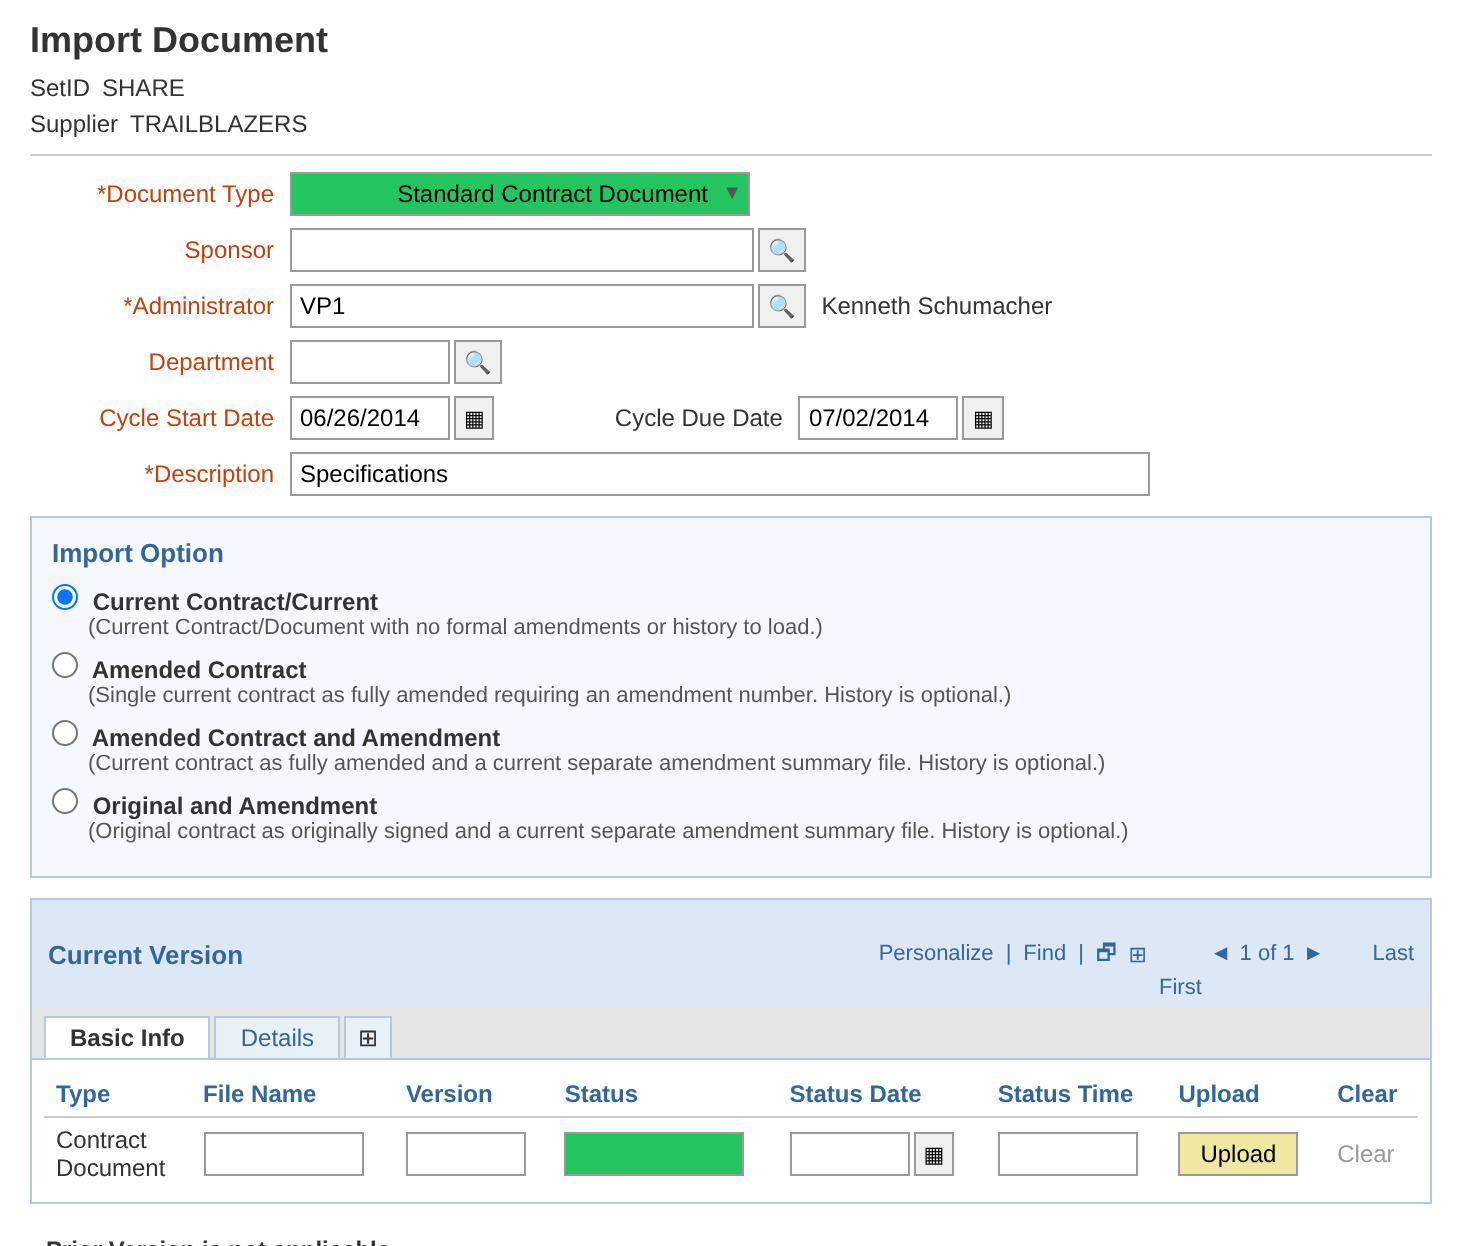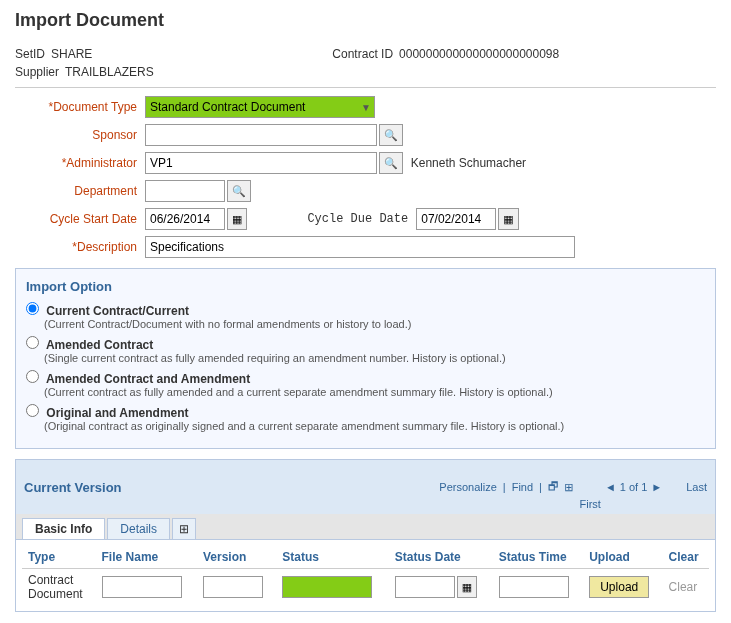--- a/index.html
+++ b/index.html
@@ -1,37 +1,37 @@
 <!DOCTYPE html>
 <html><head>
   <meta charset="utf-8">
   <style>
     * { box-sizing: border-box; margin: 0; padding: 0; }
     body { font-family: Arial, sans-serif; font-size: 12px; color: #333; background: #fff; }
     .page { padding: 10px 15px; width: 731px; }
-    h1.page-title { font-size: 18px; font-weight: bold; color: #333; margin-bottom: 16px; }
+    h1.page-title { font-size: 18px; font-weight: bold; color: #333; margin-bottom: 6px; }
 
     .info-row { display: flex; gap: 40px; margin-bottom: 4px; }
     .info-item { display: flex; gap: 6px; }
     .info-label { font-weight: normal; color: #333; }
     .info-value { color: #333; font-weight: normal; }
 
     hr { border: none; border-top: 1px solid #ccc; margin: 8px 0; }
 
     .form-section { margin: 8px 0; }
     .form-row { display: flex; align-items: center; margin-bottom: 6px; }
     .form-label { text-align: right; width: 130px; min-width: 130px; padding-right: 8px; color: #c2410c; }
     .form-control { border: 1px solid #999; padding: 2px 4px; font-size: 12px; height: 22px; }
     .form-control-wide { width: 232px; }
     .form-control-small { width: 80px; }
     .search-icon-btn { border: 1px solid #999; background: #f0f0f0; cursor: pointer; padding: 1px 4px; height: 22px; margin-left: 2px; font-size: 11px; }
     .inline-text { margin-left: 8px; color: #333; }
 
     .select-wrapper { position: relative; display: inline-block; }
-    select { border: 1px solid #999; padding: 2px 20px 2px 4px; font-size: 12px; height: 22px; appearance: none; background: #84cc16; width: 230px; }
+    select { border: 1px solid #999; padding: 2px 20px 2px 4px; font-size: 12px; height: 22px; appearance: none; background: #22c55e; width: 230px; text-align: right; }
     .select-arrow { position: absolute; right: 4px; top: 50%; transform: translateY(-50%); pointer-events: none; font-size: 10px; color: #555; }
 
     .date-wrapper { display: flex; align-items: center; }
     .date-icon-btn { border: 1px solid #999; background: #f0f0f0; cursor: pointer; padding: 1px 4px; height: 22px; margin-left: 2px; font-size: 11px; }
 
     .description-input { width: 430px; border: 1px solid #999; padding: 2px 4px; font-size: 12px; height: 22px; }
 
     
     .import-option-section { border: 1px solid #b8c8e0; background: #f5f8ff; margin: 10px 0; padding: 10px; }
     .import-option-title { font-weight: bold; color: #336699; font-size: 13px; margin-bottom: 8px; }
@@ -72,24 +72,20 @@
 </head>
 <body>
 
 <div class="page">
   <h1 class="page-title">Import Document</h1>
 
   <div class="info-row">
     <div class="info-item">
       <span class="info-label">SetID</span>
       <span class="info-value">SHARE</span>
-    </div>
-    <div class="info-item" style="margin-left:200px;">
-      <span class="info-label">Contract ID</span>
-      <span class="info-value">000000000000000000000098</span>
     </div>
   </div>
   <div class="info-row">
     <div class="info-item">
       <span class="info-label">Supplier</span>
       <span class="info-value">TRAILBLAZERS</span>
     </div>
   </div>
 
   <hr>
@@ -131,21 +127,21 @@
       <button class="search-icon-btn">🔍</button>
     </div>
 
     <div class="form-row">
       <div class="form-label">Cycle Start Date</div>
       <div class="date-wrapper">
         <input type="text" class="form-control" style="width: 80px;" value="06/26/2014">
         <button class="date-icon-btn">▦</button>
       </div>
       <div style="margin-left:60px; display:flex; align-items:center;">
-        <div style="margin-right:8px;font-family:Liberation Mono, monospace;">Cycle Due Date</div>
+        <div style="margin-right:8px;">Cycle Due Date</div>
         <div class="date-wrapper">
           <input type="text" class="form-control" style="width: 80px;" value="07/02/2014">
           <button class="date-icon-btn">▦</button>
         </div>
       </div>
     </div>
 
     <div class="form-row">
       <div class="form-label">*Description</div>
       <input type="text" class="description-input" value="Specifications" style="">

